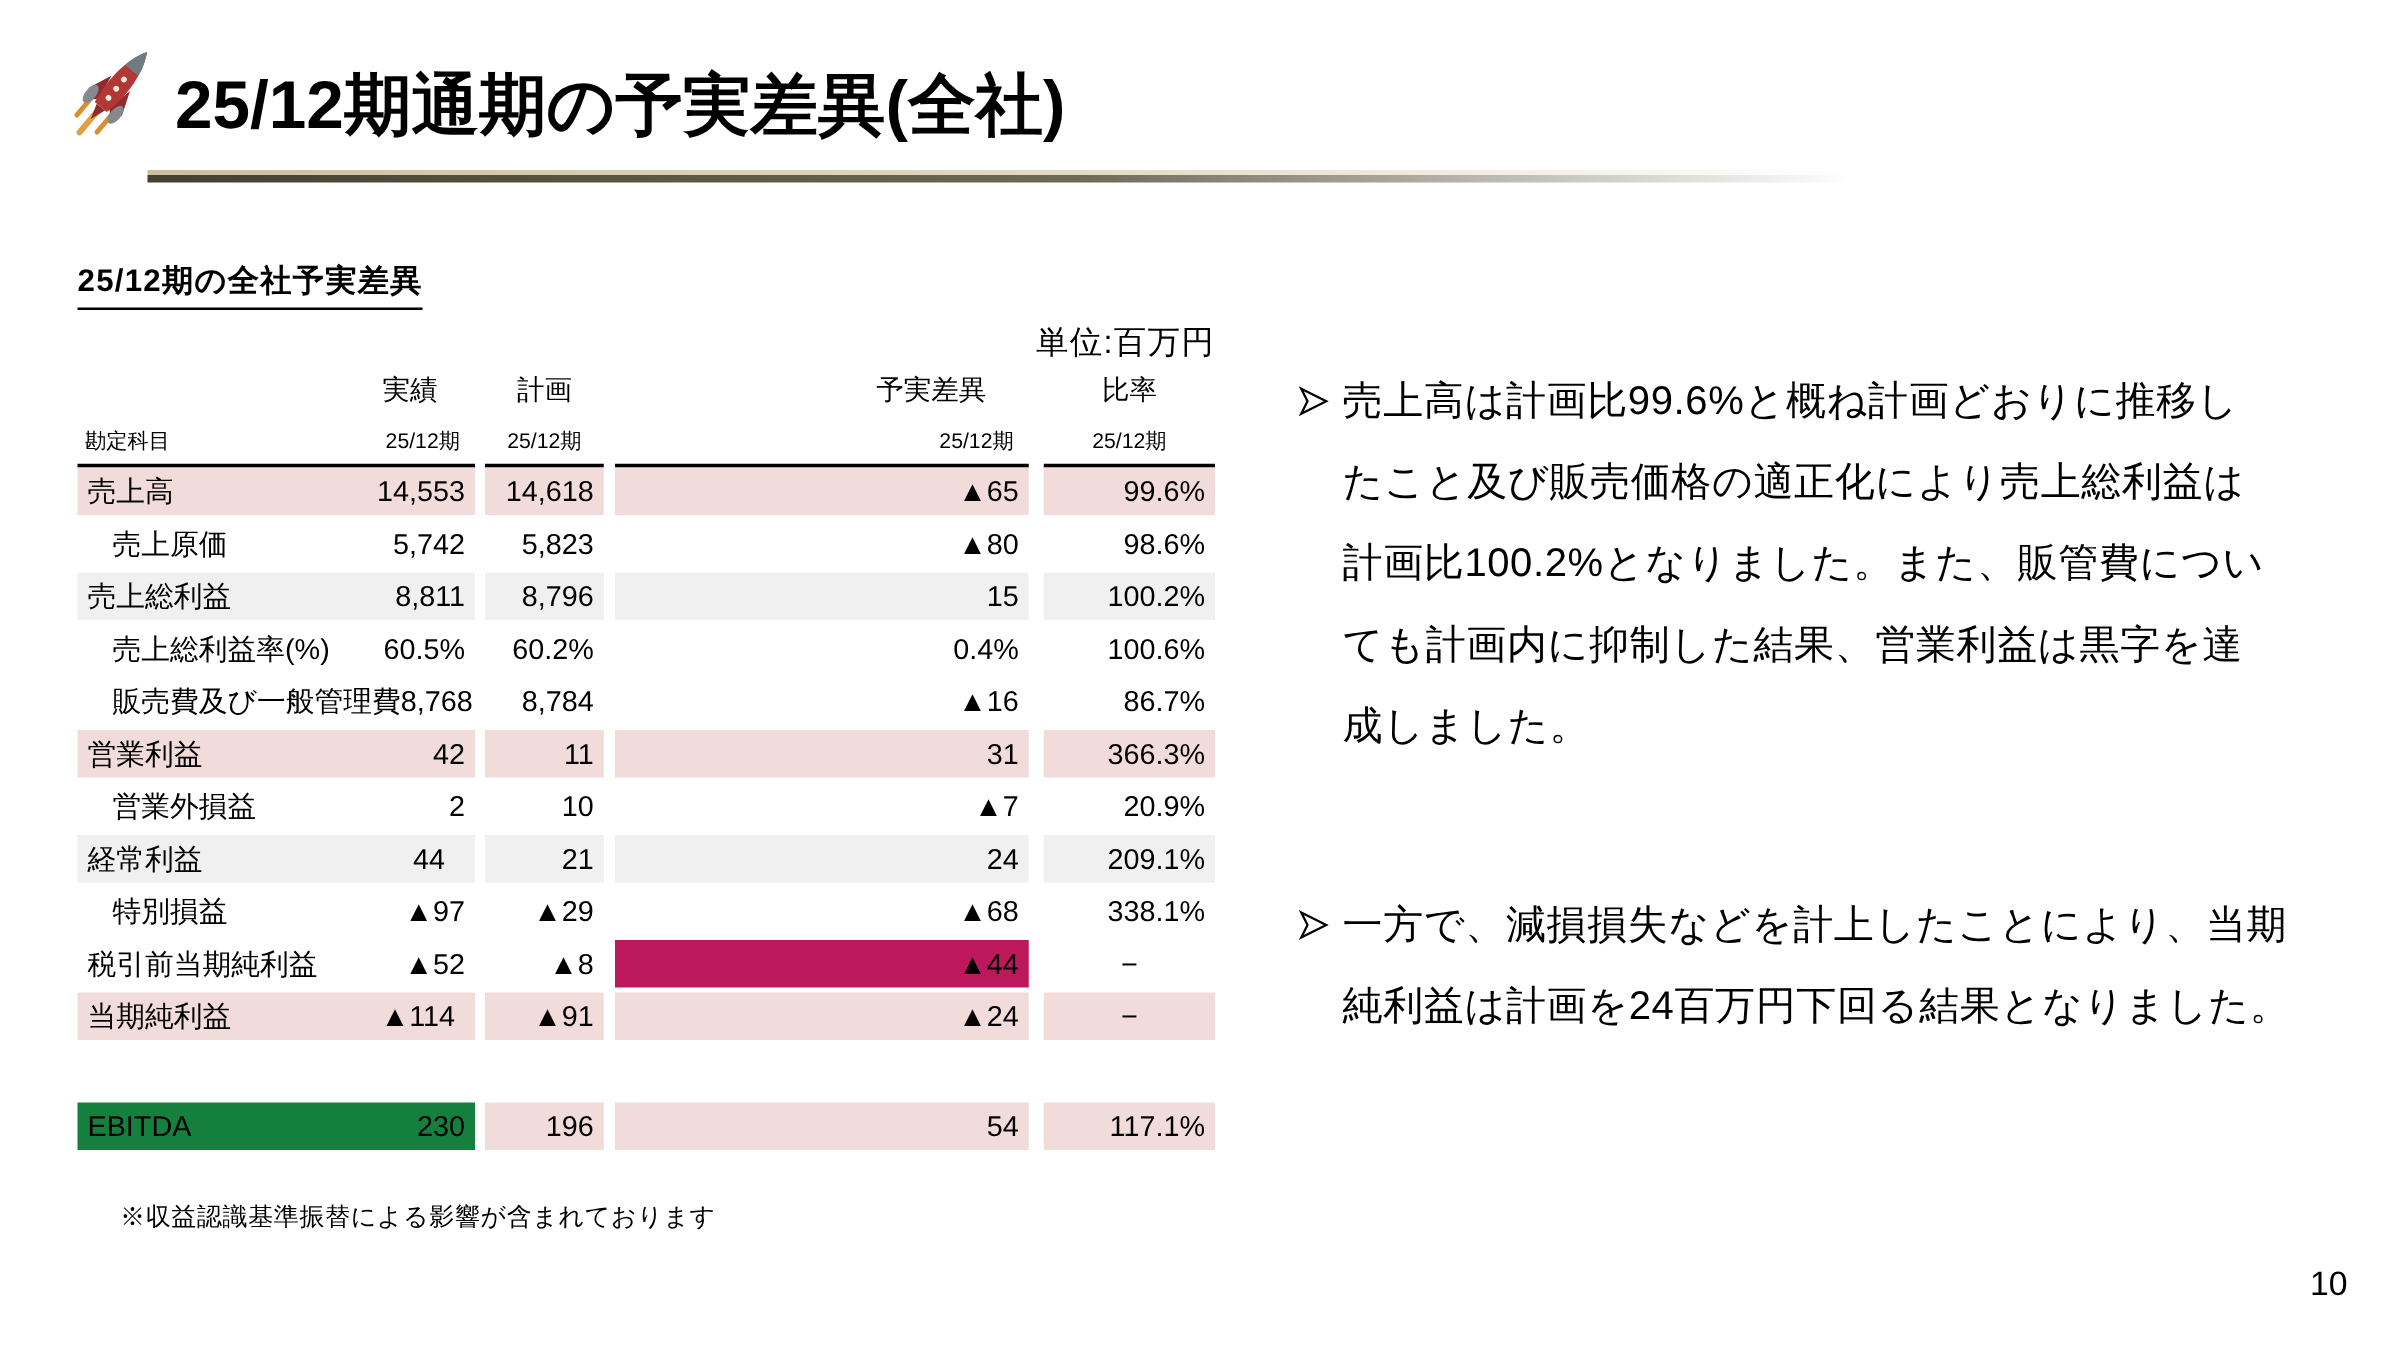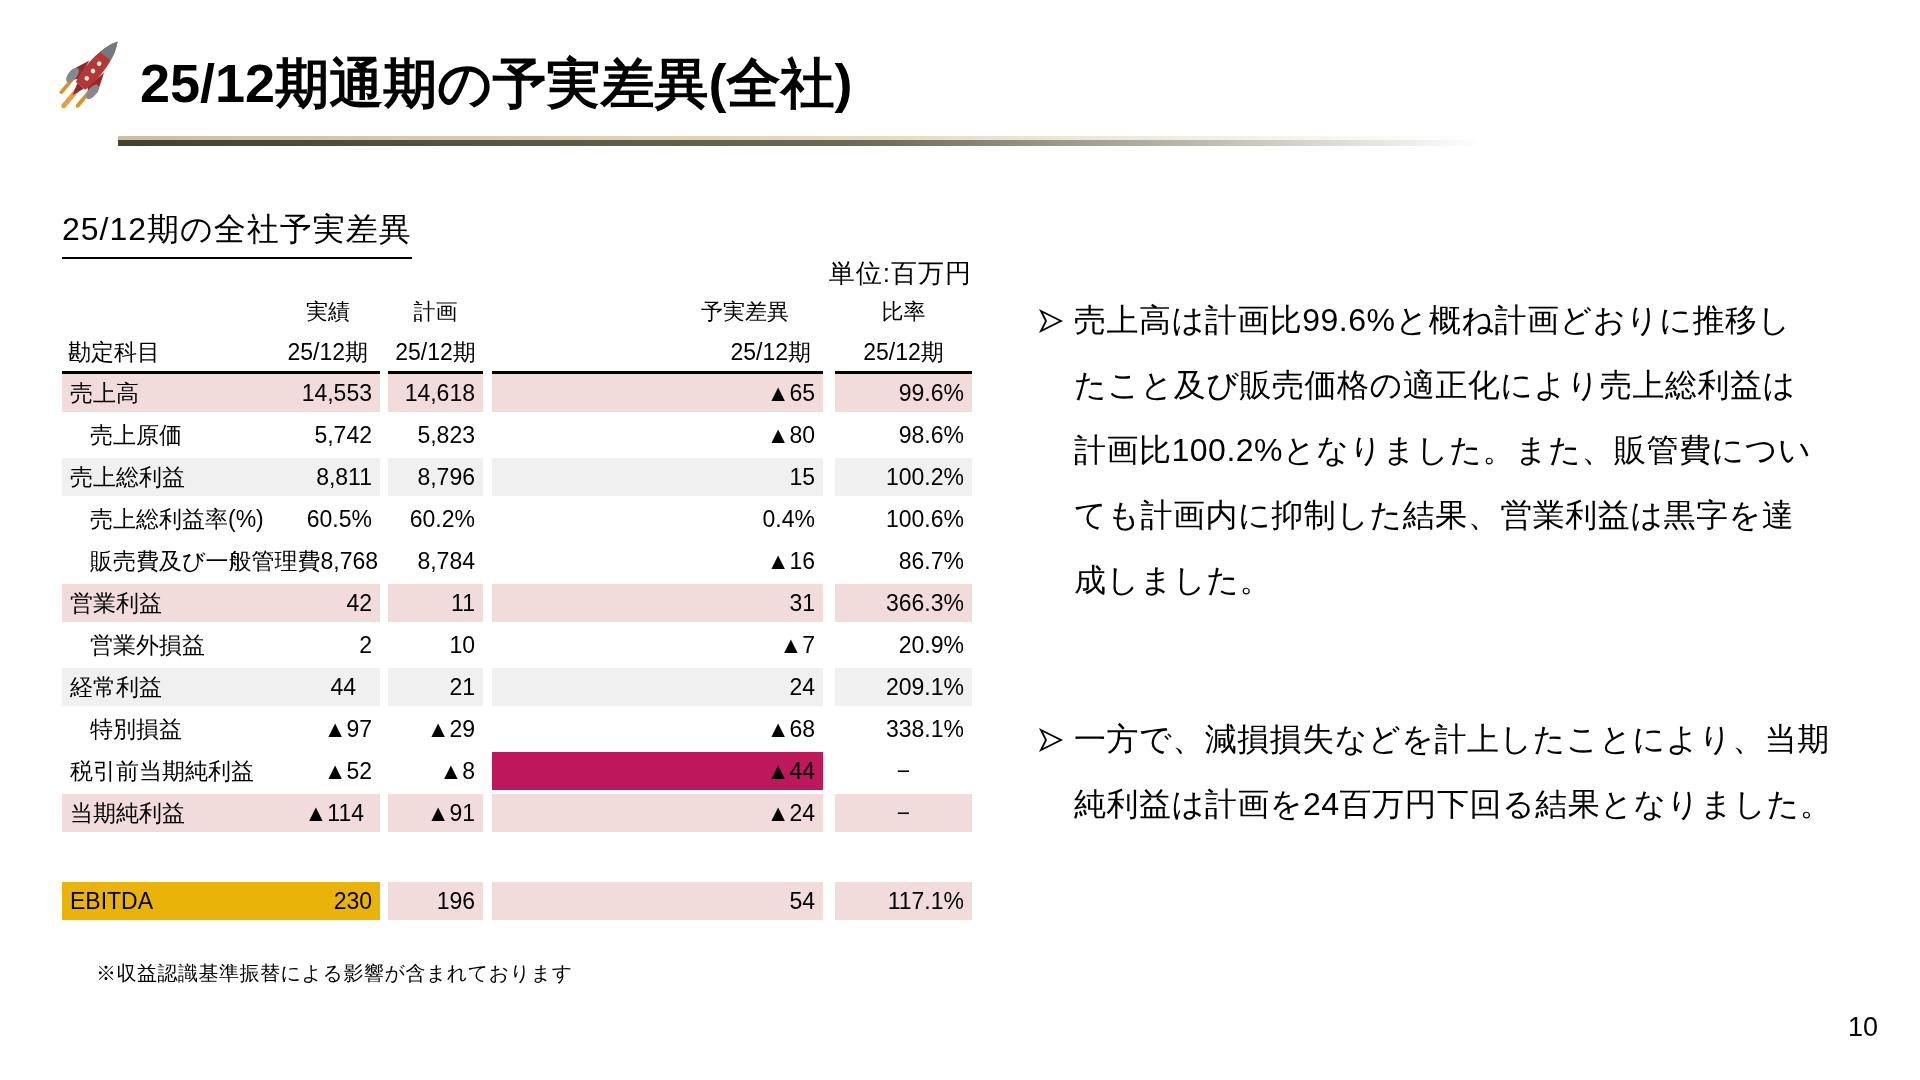--- a/index.html
+++ b/index.html
@@ -11,33 +11,33 @@
   .rocket{position:absolute;left:42px;top:26px;width:96px;height:100px;}
   .slide-title{
     position:absolute;left:140px;top:48px;margin:0;
     font-size:54px;font-weight:bold;letter-spacing:0px;
   }
   .title-rule{position:absolute;left:118px;top:136px;width:1364px;height:10px;}
   .title-rule .t{height:4px;background:linear-gradient(90deg,#cdbf9d 0%,#e3dac2 55%,rgba(227,218,194,0) 100%);}
   .title-rule .b{height:6px;background:linear-gradient(90deg,#43402f 0%,#6e6a58 55%,rgba(110,106,88,0) 100%);}
   
   .section-heading{
-    position:absolute;left:62px;top:208px;font-size:32px;font-weight:400;
+    position:absolute;left:62px;top:208px;font-size:25px;font-weight:700;
     padding-bottom:5px;border-bottom:2.5px solid #000;letter-spacing:1px;
   }
   
   .table-area{position:absolute;left:62px;top:256px;width:910px;}
   .unit-label{height:34px;text-align:right;font-size:26px;letter-spacing:1px;}
   .trow{
     display:grid;
     grid-template-columns:318px 8px 95px 9px 331px 12px 137px;
     align-items:center;
   }
   .hrowA{height:44px;font-size:22px;}
-  .hrowB{height:40px;font-size:23px;}
+  .hrowB{height:40px;font-size:17px;}
   .hrowB .cell{border-bottom:3px solid #000;height:100%;display:flex;align-items:center;}
   .hrowB .gap{border-bottom:none;}
   .cell{height:100%;display:flex;align-items:center;box-sizing:border-box;}
   .c-right{justify-content:flex-end;}
   .c-center{justify-content:center;}
   .pad-head{padding-right:30px;}
   .pad-head3{padding-right:34px;}
   .pad-num{padding-right:8px;}
   .pad-period{padding-right:12px;}
   .lbl-cell{justify-content:space-between;padding-left:6px;}
@@ -243,21 +243,21 @@
             <span class="pad-num" style="padding-right: 16px;">▲114</span>
           </div>
           <div class="cell"></div>
           <div class="cell c-right pad-num" style="background: rgb(242, 220, 219);">▲91</div>
           <div class="cell"></div>
           <div class="cell c-right pad-num" style="background: rgb(242, 220, 219);">▲24</div>
           <div class="cell"></div>
           <div class="cell c-center" style="background: rgb(242, 220, 219);">−</div>
         </div>
         <div class="trow data-row ebitda-row">
-          <div class="cell lbl-cell" style="background: #eab308;">
+          <div class="cell lbl-cell" style="background: #15803d;">
             <span class="row-label">EBITDA</span>
             <span class="pad-num" style="padding-right: 8px;">230</span>
           </div>
           <div class="cell"></div>
           <div class="cell c-right pad-num" style="background: rgb(242, 220, 219);">196</div>
           <div class="cell"></div>
           <div class="cell c-right pad-num" style="background: rgb(242, 220, 219);">54</div>
           <div class="cell"></div>
           <div class="cell c-right pad-num" style="background: rgb(242, 220, 219);">117.1%</div>
         </div>

